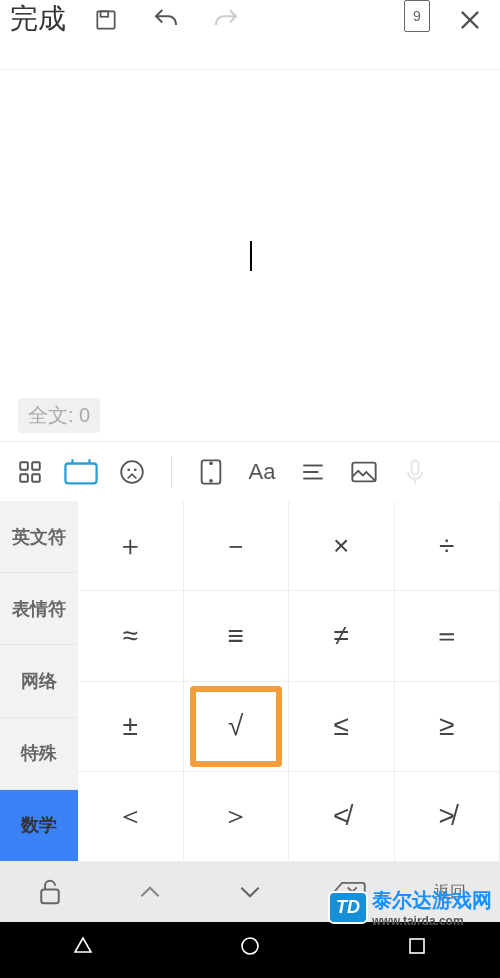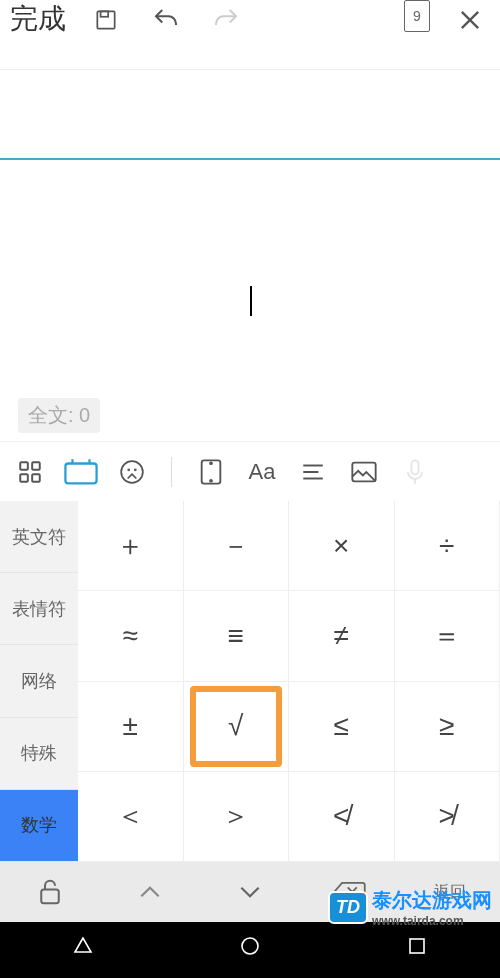--- a/index.html
+++ b/index.html
@@ -4,34 +4,34 @@
   <style>
     * { margin: 0; padding: 0; box-sizing: border-box; }
     body { width: 500px; height: 978px; font-family: -apple-system, sans-serif; background: #fff; display: flex; flex-direction: column; overflow: hidden; position: relative; }
     
     .top-bar { height: 70px; display: flex; align-items: flex-start; padding: 0 10px; border-bottom: 1px solid #eee; gap: 20px; }
     .top-bar .done { font-size: 28px; color: #333; }
     .top-bar .spacer { flex: 1; }
     .icon-btn { display: flex; align-items: center; justify-content: center; width: 40px; height: 40px; }
     .page-badge { border: 1.5px solid #666; width: 26px; height: 32px; display: flex; align-items: center; justify-content: center; font-size: 14px; color: #666; border-radius: 2px; }
     
-    .editor-area { flex: 1; display: flex; flex-direction: column; position: relative; }
+    .editor-area { flex: 1; display: flex; position: relative; }
     .editor-top { height: 90px; border-bottom: 2px solid #4aa8c4; }
     .editor-body { flex: 1; position: relative; }
     .word-count { position: absolute; bottom: 8px; left: 18px; background: #f0f0f0; border-radius: 4px; padding: 4px 10px; font-size: 20px; color: #aaa; }
     .cursor { position: absolute; left: 250px; top: 50%; transform: translateY(-50%); width: 2px; height: 30px; background: #000; }
     
     .toolbar { height: 60px; display: flex; align-items: center; padding: 0 12px; gap: 15px; border-top: 1px solid #eee; }
     .toolbar .tb-icon { width: 36px; height: 36px; display: flex; align-items: center; justify-content: center; color: #555; }
     .toolbar .divider { width: 1px; height: 30px; background: #ddd; margin: 0 6px; }
     .tb-keyboard { color: #2a9fd6 !important; }
     
     .symbol-panel { display: flex; height: 361px; }
     .categories { width: 78px; display: flex; flex-direction: column; }
-    .cat { flex: 1; display: flex; align-items: center; justify-content: center; font-size: 18px; color: #666; background: #f2f2f2; border-bottom: 1px solid #e5e5e5; }
+    .cat { flex: 1; display: flex; align-items: center; justify-content: center; font-size: 18px; color: #666; background: #f2f2f2; border-bottom: 1px solid #e5e5e5; font-weight: bold; }
     .cat.active { background: #3b82f6; color: #333; }
     
     .sym-grid { flex: 1; display: grid; grid-template-columns: repeat(4, 1fr); grid-template-rows: repeat(4, 1fr); }
     .sym { display: flex; align-items: center; justify-content: center; font-size: 28px; color: #444; border-bottom: 1px solid #eee; border-right: 1px solid #eee; background: #fff; position: relative; }
     .sym.highlighted::before { content: ''; position: absolute; inset: 4px 6px; border: 6px solid #f59d3a; border-radius: 4px; }
     .sym.highlighted .glyph { position: relative; z-index: 1; }
     
     .ime-bar { height: 60px; display: flex; align-items: center; background: #eaeaea; }
     .ime-btn { flex: 1; display: flex; align-items: center; justify-content: center; height: 100%; color: #666; font-size: 16px; }
     

